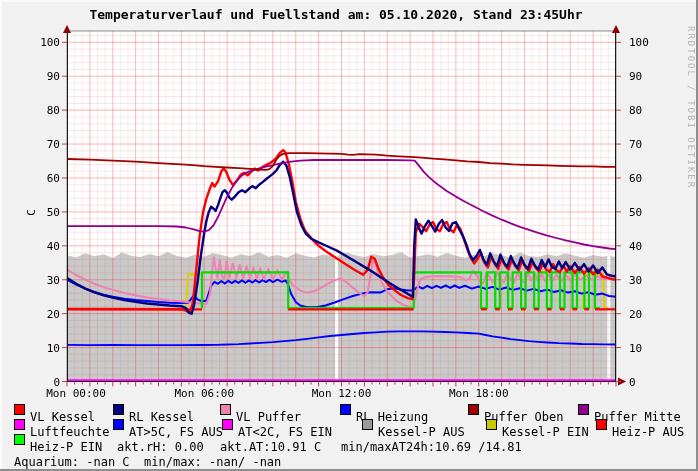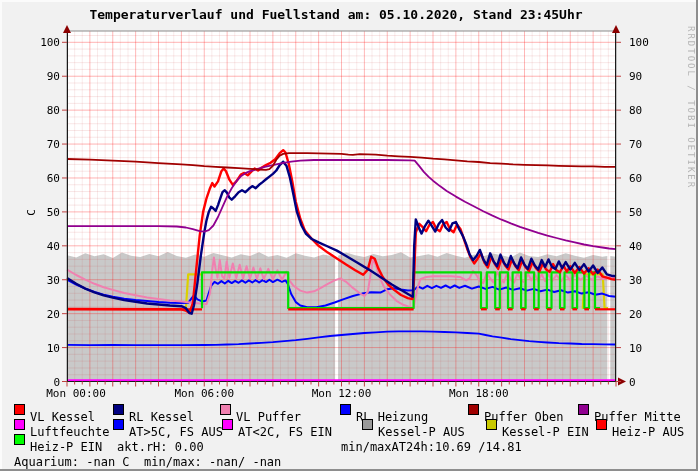--- a/index.html
+++ b/index.html
@@ -338,20 +338,21 @@
         <span class="lg" style="left: 378px;">Kessel-P AUS</span>
         <span class="sw" style="left: 486px; background: rgb(201, 201, 0);"></span>
         <span class="lg" style="left: 502px;">Kessel-P EIN</span>
         <span class="sw" style="left: 596px; background: rgb(255, 0, 0);"></span>
         <span class="lg" style="left: 612px;">Heiz-P AUS</span>
       </div>
       <div class="legend-row" style="top: 433px;">
         <span class="sw" style="left: 14px; background: rgb(0, 255, 0);"></span>
         <span class="lg" style="left: 30px;">Heiz-P EIN</span>
         <span class="lg" style="left: 117px;">akt.rH: 0.00</span>
+        <span class="lg" style="left: 220px;">akt.AT:10.91 C</span>
         <span class="lg" style="left: 341px;">min/maxAT24h:10.69 /14.81</span>
       </div>
       <div class="legend-row" style="top: 448px;">
         <span class="lg" style="left: 14px;">Aquarium: -nan C  min/max: -nan/ -nan</span>
       </div>
     </div>
   <div class="watermark">RRDTOOL / TOBI OETIKER</div>
 </div>
 
 </body></html>

